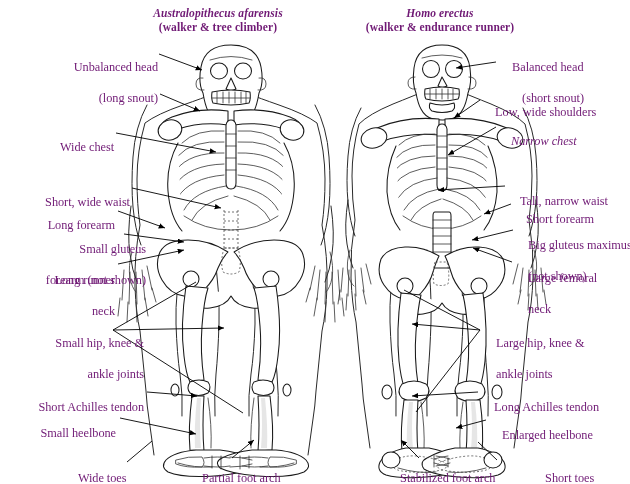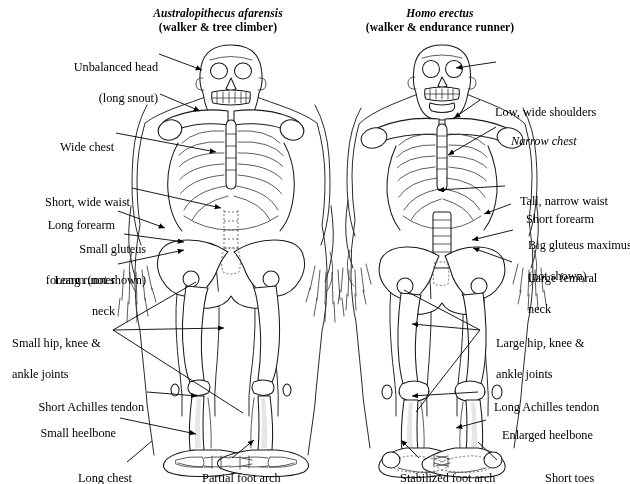--- a/index.html
+++ b/index.html
@@ -7,21 +7,21 @@
     padding: 0;
     background: #ffffff;
   }
   #page {
     position: relative;
     width: 630px;
     height: 484px;
     background: #ffffff;
     overflow: hidden;
     font-family: "Liberation Serif", "DejaVu Serif", serif;
-    color: #000000;
+    color: #701a75;
   }
   .ttl {
     position: absolute;
     text-align: center;
     font-weight: bold;
     font-size: 11.5px;
     line-height: 14px;
     letter-spacing: 0.1px;
   }
   .ttl .sp {
@@ -34,21 +34,21 @@
   }
   .lbl {
     position: absolute;
     font-size: 12.3px;
     line-height: 15.5px;
     white-space: pre;
     letter-spacing: -0.05px;
   }
   .lbl.r { text-align: right; }
   .lbl.l { text-align: left; }
-  .lbl.c { text-align: left; }
+  .lbl.c { text-align: right; margin-left: 32px; }
   svg.layer {
     position: absolute;
     left: 0;
     top: 0;
     width: 630px;
     height: 484px;
     overflow: visible;
   }
   .lead { stroke: #000; stroke-width: 0.9; fill: none; }
   .bone-ol { fill: #ffffff; stroke: #1a1a1a; stroke-width: 1.05; stroke-linejoin: round; stroke-linecap: round; }
@@ -349,27 +349,31 @@
 
   <div class="lbl r" style="left:0px; top:410px; width:116px;">
     <span>Small heelbone</span>
   </div>
 
   <div class="lbl r" style="left:0px; top:384px; width:144px;">
     <span>Short Achilles tendon</span>
   </div>
 
   <div class="lbl l" style="left:66px; top:455px; width:70px;">
-    <span>Long chest</span>
+    <span>Wide toes</span>
   </div>
 
   <div class="lbl l" style="left:190px; top:455px; width:110px;">
     <span>Partial foot arch</span>
   </div>
 
+  <div class="lbl l" style="left:500px; top:44px; width:130px;">
+    <span>Balanced head</span><br>
+    <span style="margin-left:10px; display:inline-block;">(short snout)</span>
+  </div>
 
   <div class="lbl l" style="left:483px; top:89px; width:147px;">
     <span>Low, wide shoulders</span>
   </div>
 
   <div class="lbl l" style="left:499px; top:118px; width:110px;font-style:italic;">
     <span>Narrow chest</span>
   </div>
 
   <div class="lbl l" style="left:508px; top:178px; width:122px;">

